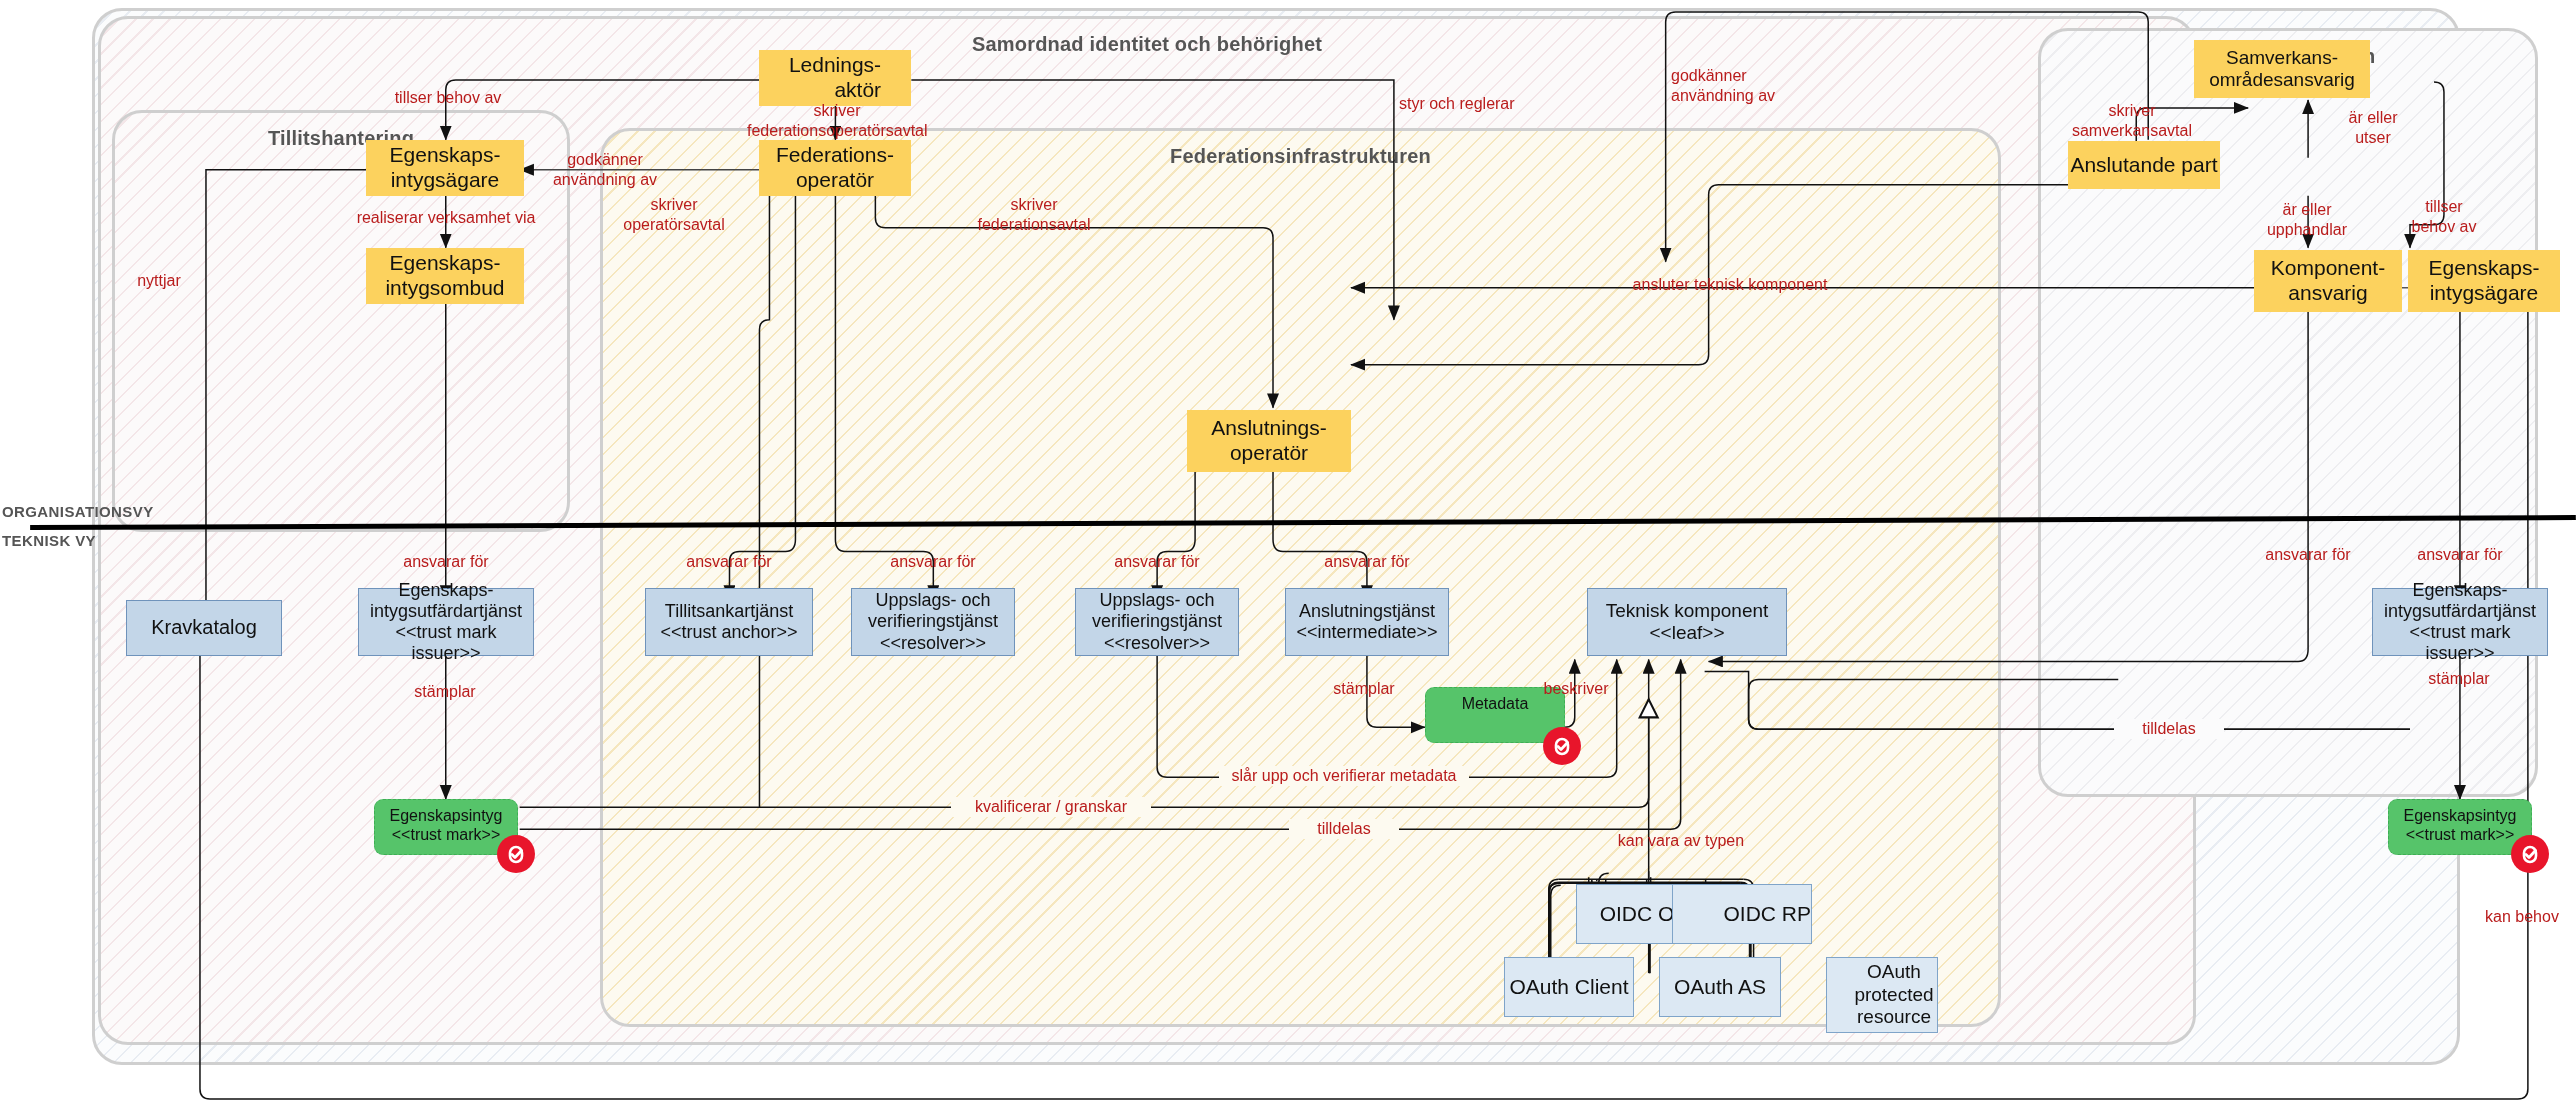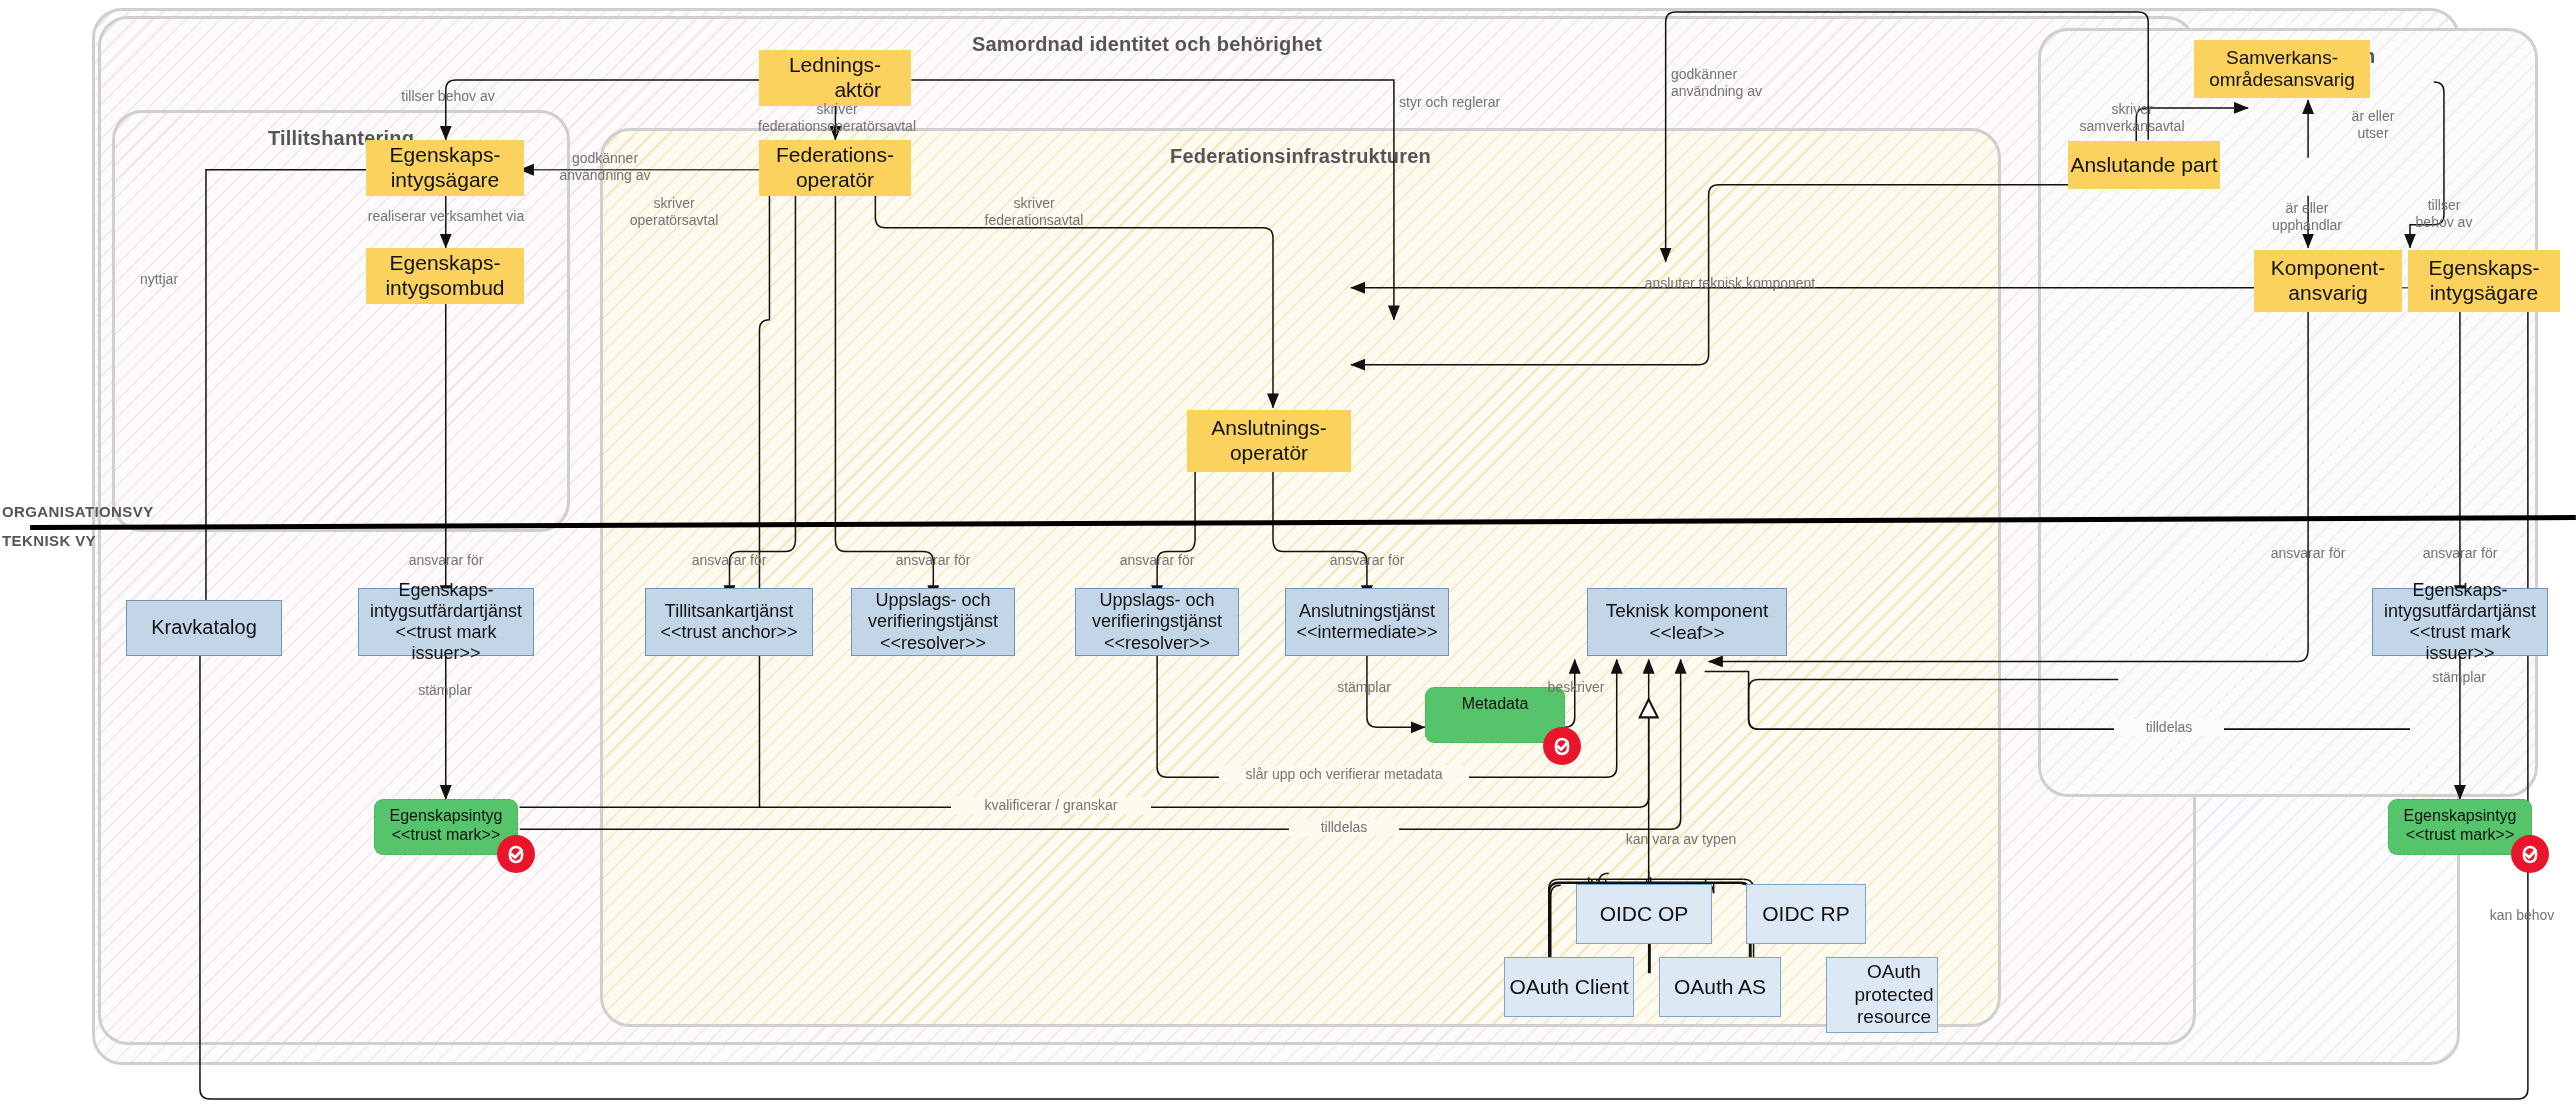--- a/index.html
+++ b/index.html
@@ -27,21 +27,21 @@
   .org{background:#fcd25e;border:1px solid #fcd25e;font-size:21px;}
   .tech{background:#c3d6e8;border:1.5px solid #6f93bb;font-size:20px;}
   .tech-sm{background:#dce8f3;border:1.5px solid #7fa4c9;font-size:21px;}
   .green{background:#56c46a;border:1.5px dashed #3fae55;border-radius:9px;font-size:16px;
          align-items:flex-start;padding-top:7px;}
 
   
   .seal{position:absolute;width:40px;height:40px;}
 
   
-  .lbl{position:absolute;font-size:14px;color:#737373;text-align:center;
+  .lbl{position:absolute;font-size:16px;color:#b91c1c;text-align:center;
        line-height:1.22;white-space:pre;background:transparent;}
   .vylbl{position:absolute;font-size:15px;font-weight:bold;color:#555;letter-spacing:0.4px;}
 </style>
 </head>
 <body>
 
 <div id="stage">
 
   <div class="grp hatch-blue" style="left:92px;top:8px;width:2368px;height:1057px;"></div>
 
@@ -390,21 +390,21 @@
   </div>
   <svg class="seal" style="left:2510px;top:834px;" viewBox="0 0 40 40">
     <circle cx="20" cy="20" r="19" fill="#e8152b"></circle>
     <path d="M14 19a6 6 0 1 1 12 0v3a6 6 0 0 1-12 0z" fill="none" stroke="#fff" stroke-width="2.6"></path>
     <path d="M16 20.5l3 3 6.5-7" fill="none" stroke="#fff" stroke-width="2.8" stroke-linecap="round" stroke-linejoin="round"></path>
   </svg>
 
   <div class="node tech-sm" style="left:1576px;top:884px;width:136px;height:60px;">
     <span style="white-space:pre-line">OIDC OP</span>
   </div>
-  <div class="node tech-sm" style="left:1746px;top:884px;width:120px;height:60px;">
+  <div class="node tech-sm" style="left:1672px;top:884px;width:140px;height:60px;justify-content:flex-end;">
     <span style="white-space:pre-line">OIDC RP</span>
   </div>
   <div class="node tech-sm" style="left:1504px;top:957px;width:130px;height:60px;">
     <span style="white-space:pre-line">OAuth Client</span>
   </div>
   <div class="node tech-sm" style="left:1659px;top:957px;width:122px;height:60px;">
     <span style="white-space:pre-line">OAuth AS</span>
   </div>
   <div class="node tech-sm" style="left:1826px;top:957px;width:112px;height:76px;font-size:19px;padding-left:24px;">
     <span style="white-space:pre-line">OAuth

